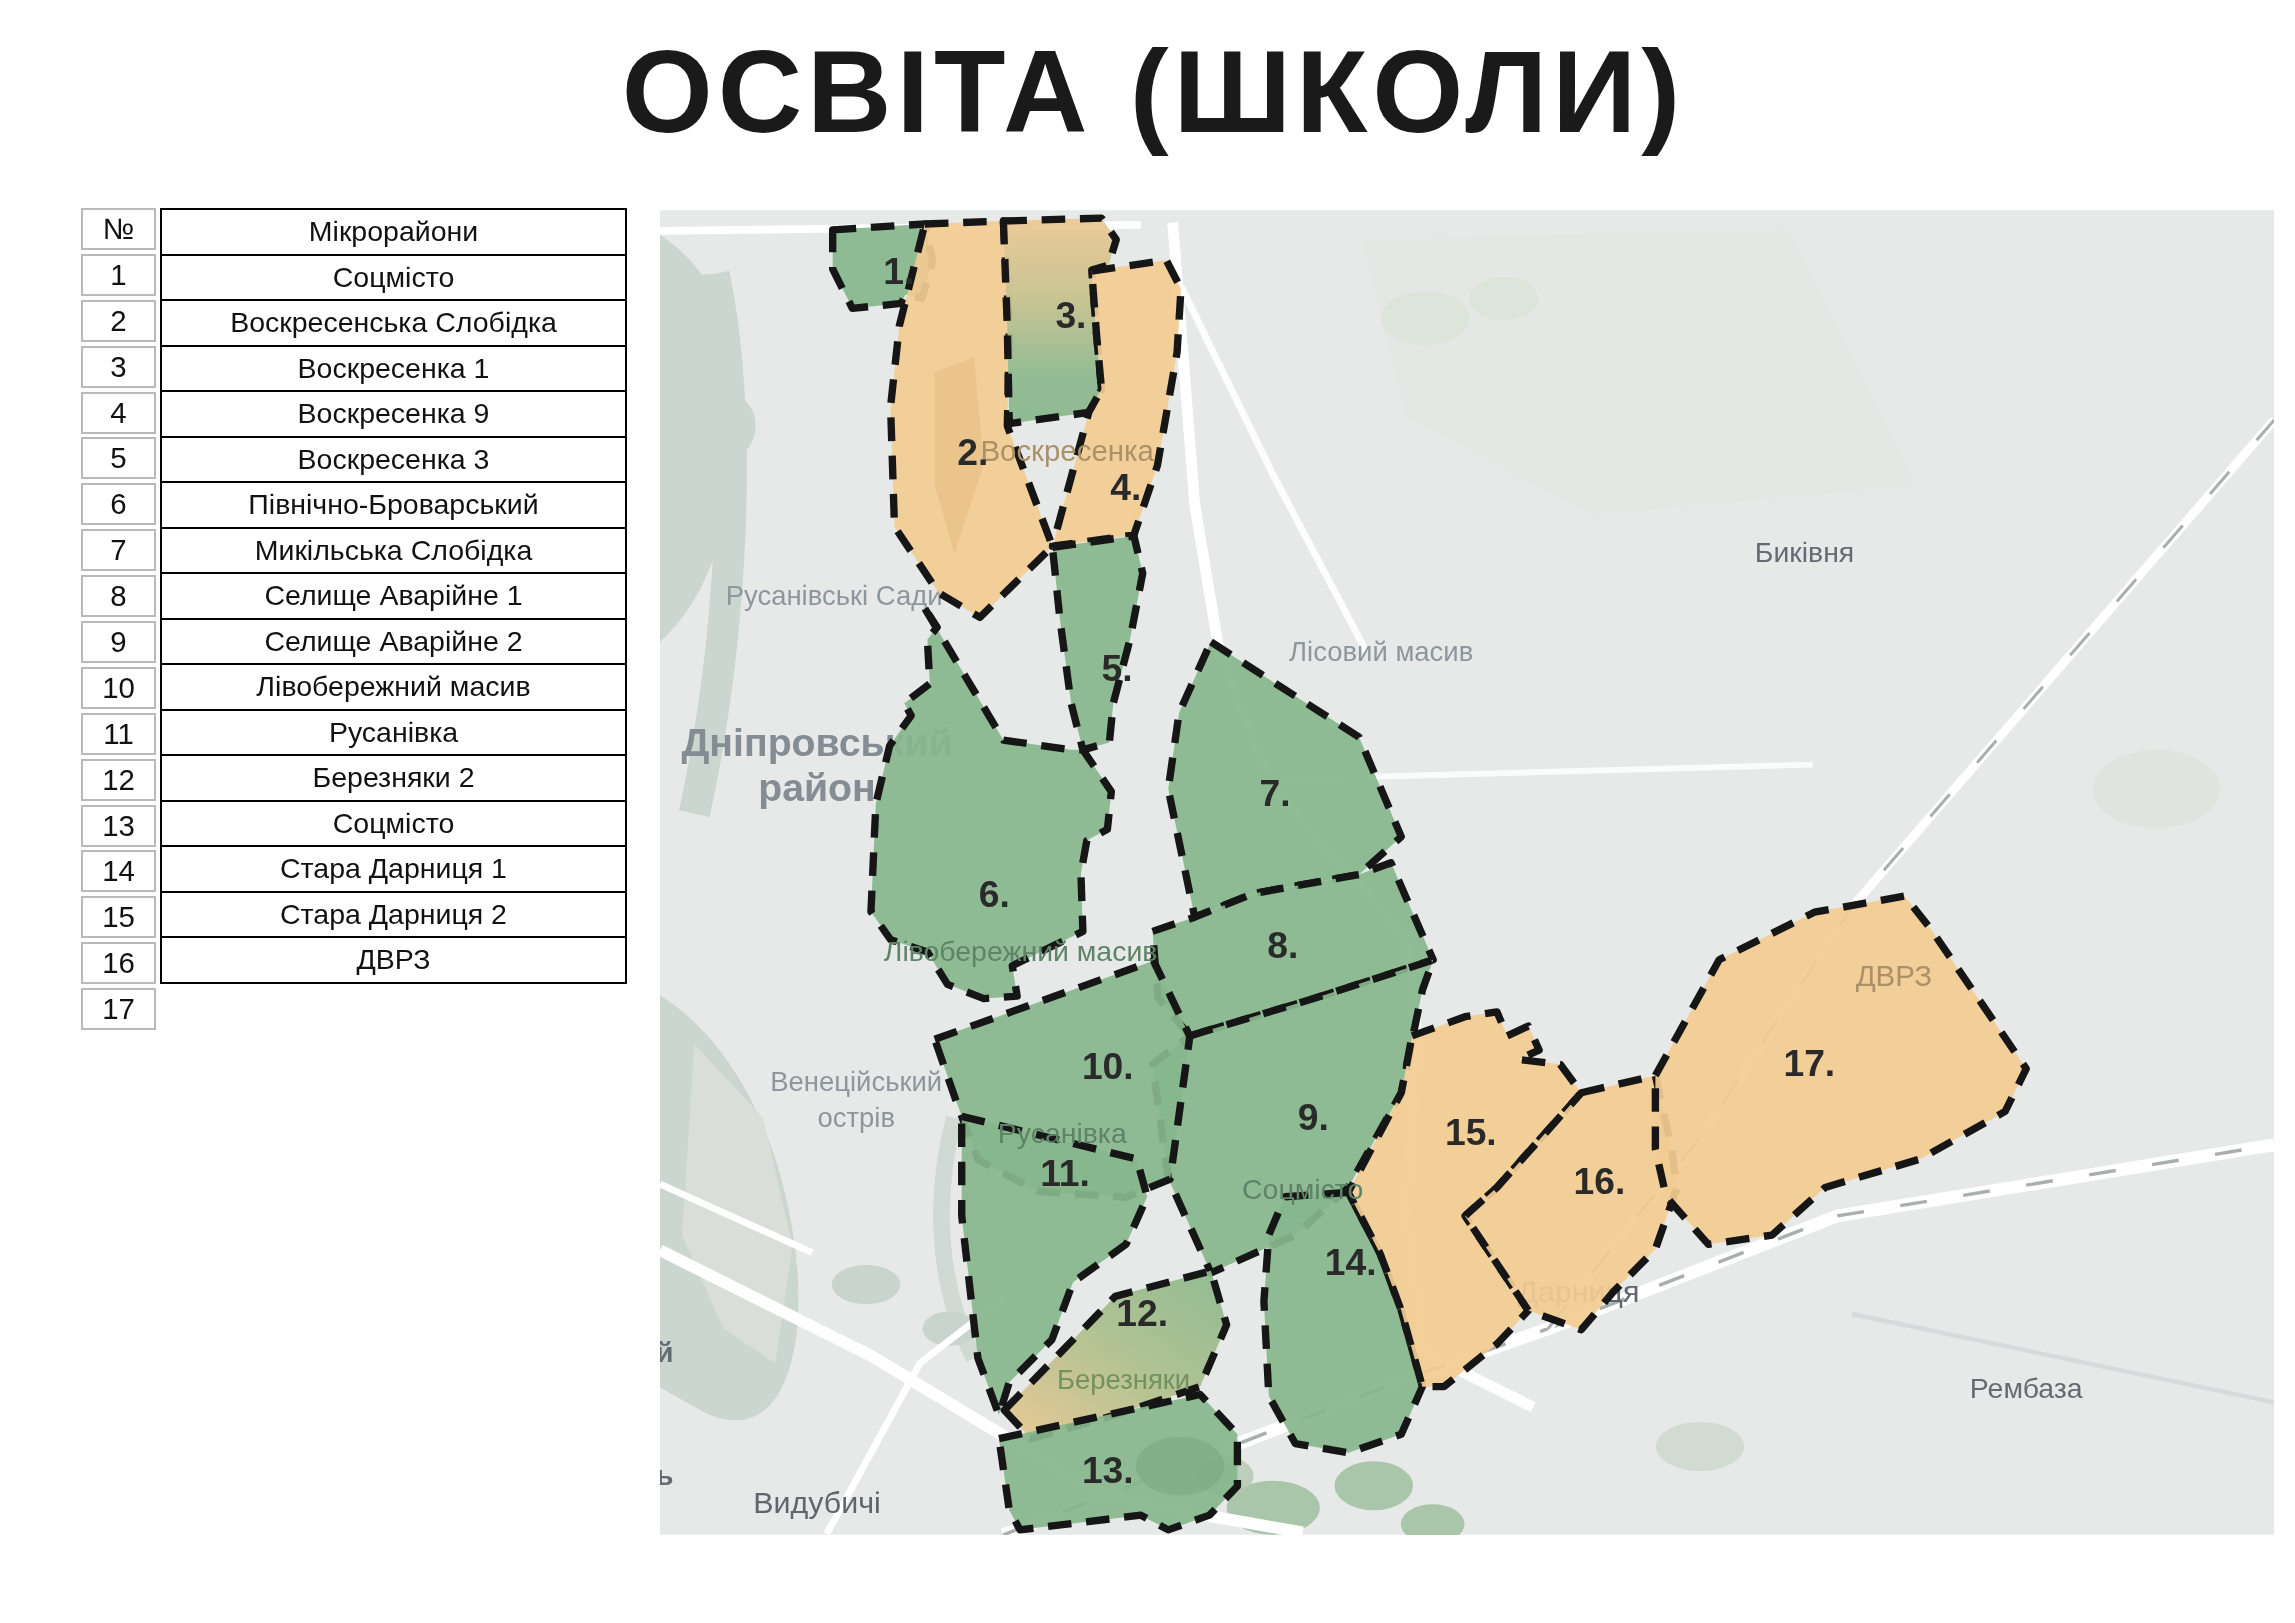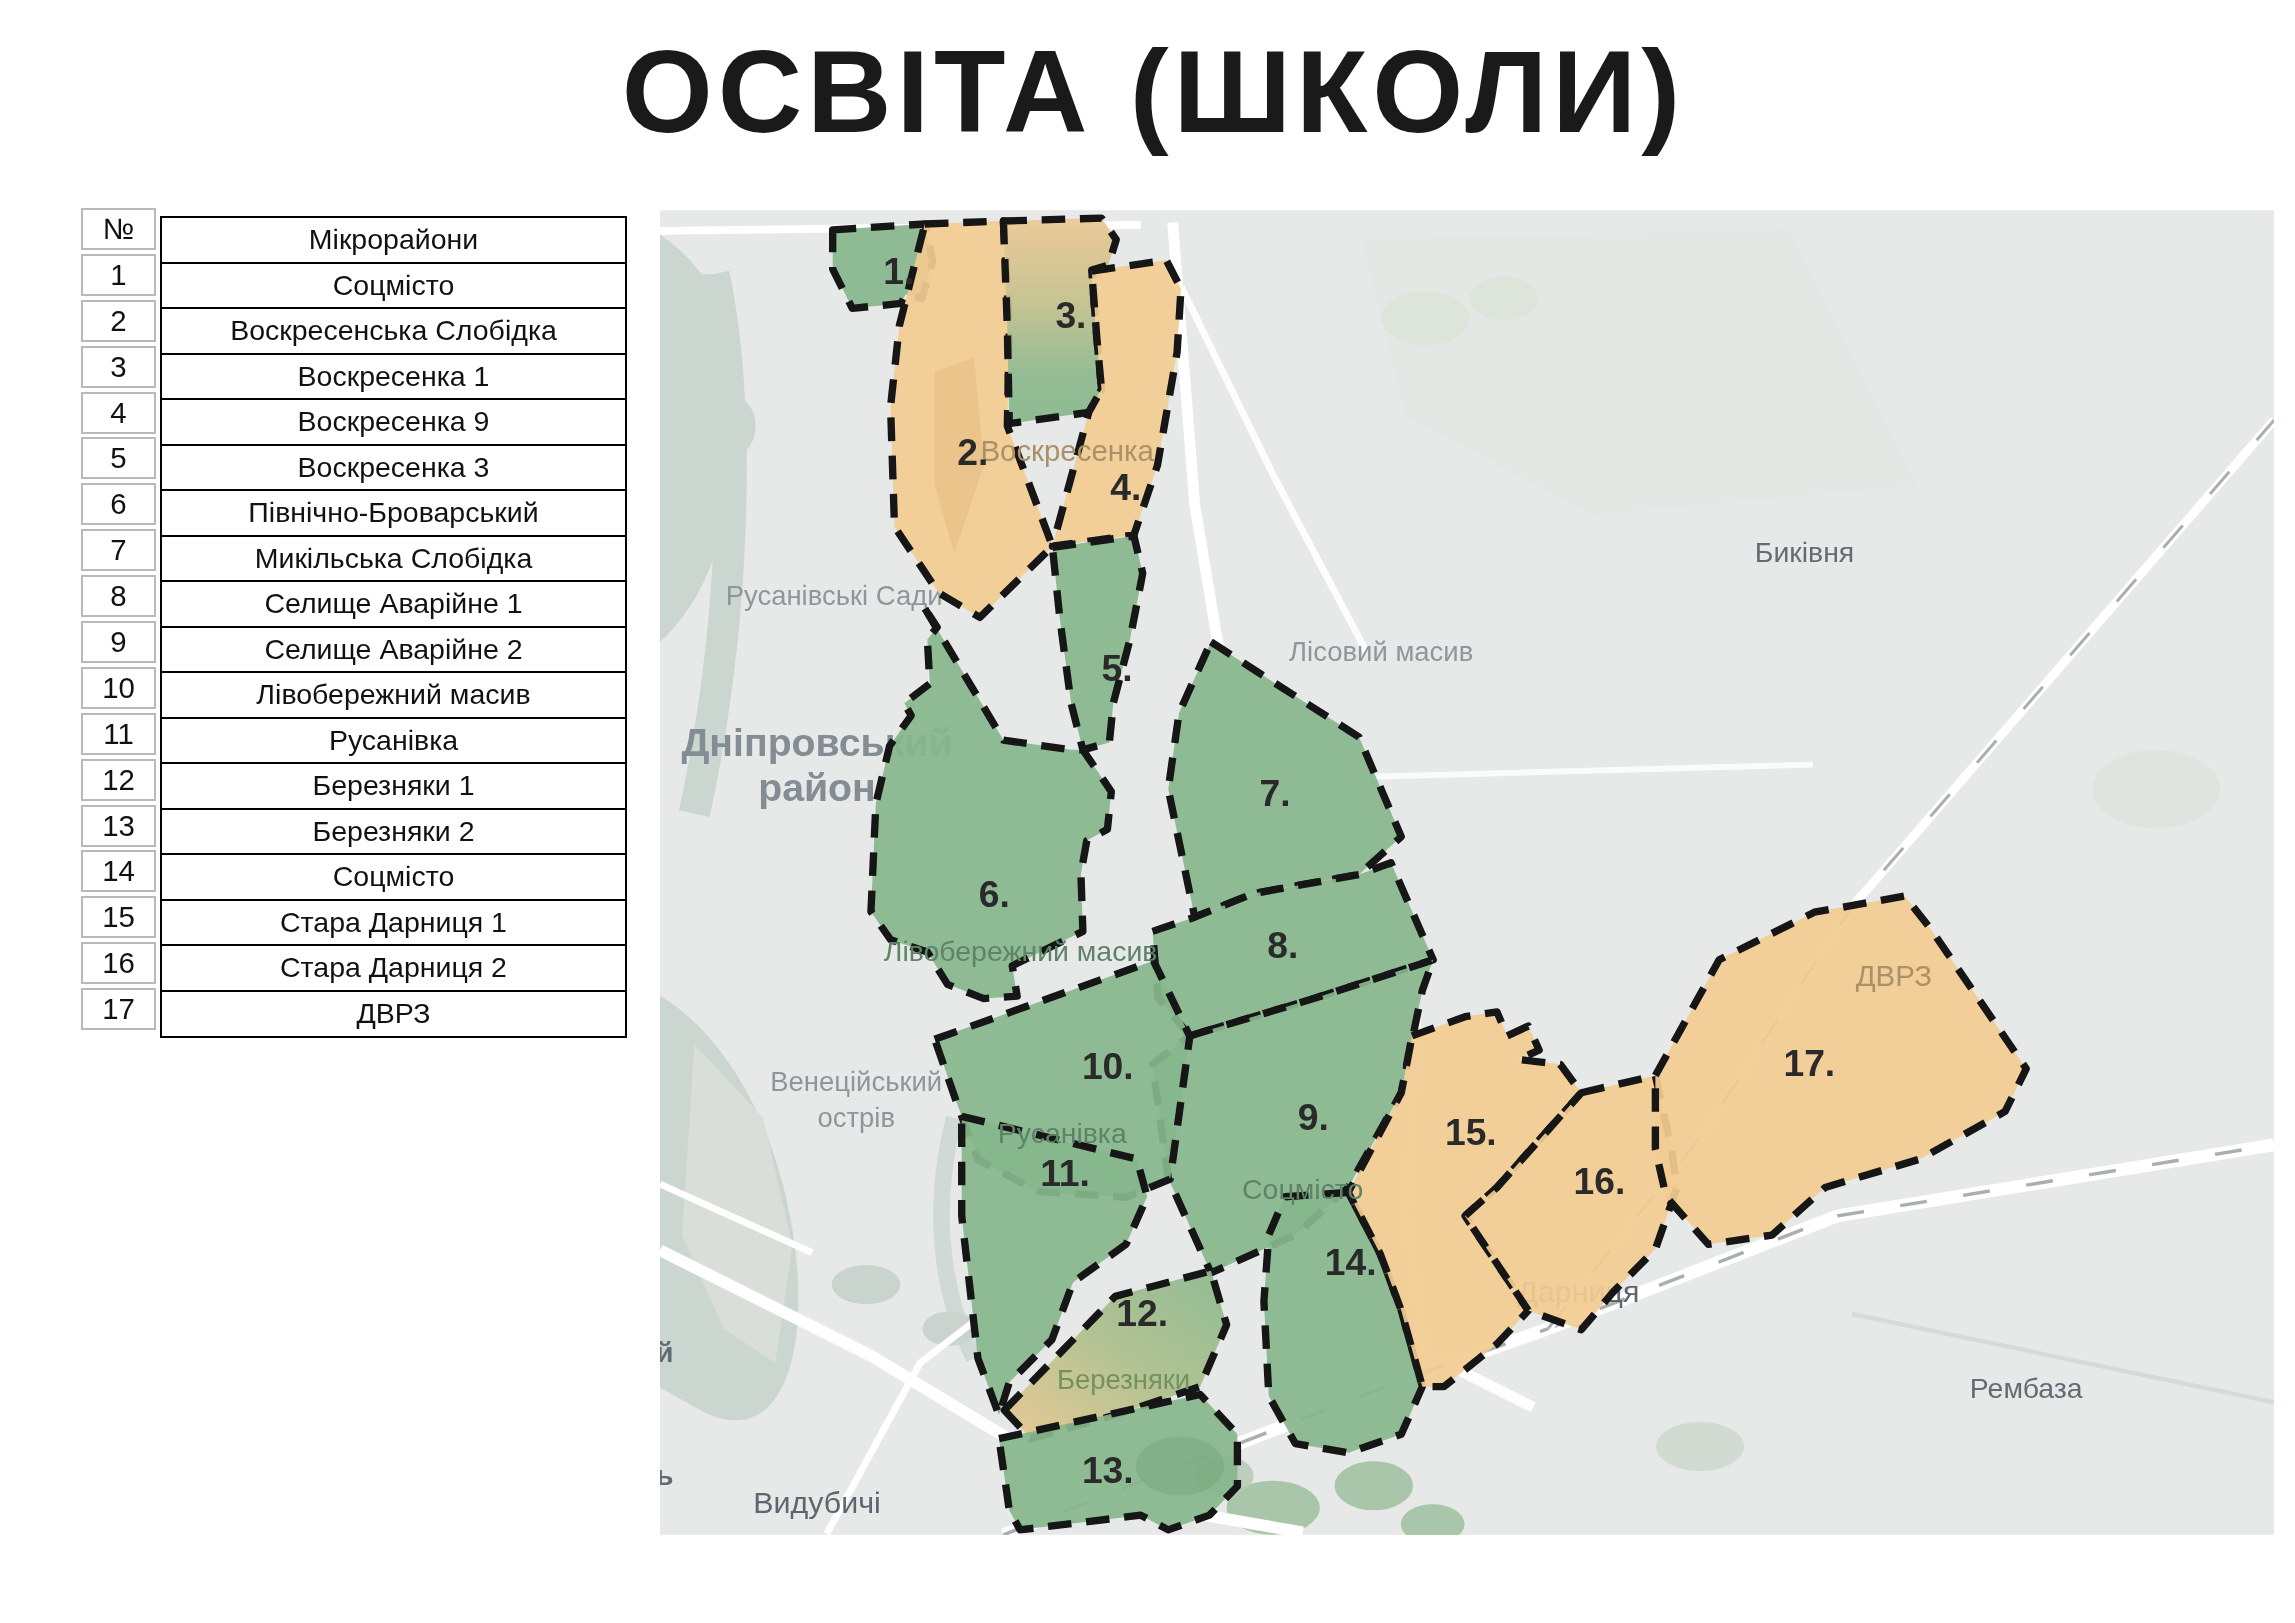--- a/index.html
+++ b/index.html
@@ -8,21 +8,21 @@
   .page-title{position:absolute;left:0;top:23.6px;width:100%;text-align:center;
        font-size:117px;font-weight:800;letter-spacing:4.9px;color:#1a1a1a;white-space:nowrap;}
   
   .legend{position:absolute;left:81px;top:208px;}
   .col-num{position:absolute;left:0;top:0;width:75px;}
   .col-name{position:absolute;left:79px;top:0;width:467px;}
   .cell-num{box-sizing:border-box;height:42px;margin-bottom:3.9px;border:2px solid #b9b9b9;
        background:#fff;text-align:center;font-size:29.4px;line-height:37px;color:#111;}
   .cell-name{box-sizing:border-box;height:48px;margin-top:-2.5px;border:2.5px solid #000;
        background:#fff;text-align:center;font-size:28.5px;line-height:43px;color:#111;white-space:nowrap;}
-  .cell-name.first{margin-top:8px;text-align:center;}
+  .cell-name.first{margin-top:0;text-align:center;}
   
   .map-wrap{position:absolute;left:660px;top:210px;width:1614px;height:1325px;}
   svg{display:block;}
   .rg{fill:#87b78c;fill-opacity:.93;}
   .ro{fill:#f2cb92;fill-opacity:.93;}
   .rim{stroke:#161616;stroke-width:15;stroke-dasharray:48 30;stroke-linejoin:round;}
   .mlabel{fill:#8e969d;font-size:56px;font-family:"Liberation Sans",sans-serif;}
   .mlabel-big{fill:#848c94;font-size:80px;font-weight:700;}
   .mlabel-dark{fill:#5e656d;font-size:62px;}
   .mlabel-mid{fill:#646b73;font-size:58px;}
@@ -66,21 +66,20 @@
       <div class="cell-name">Воскресенська Слобідка</div>
       <div class="cell-name">Воскресенка 1</div>
       <div class="cell-name">Воскресенка 9</div>
       <div class="cell-name">Воскресенка 3</div>
       <div class="cell-name">Північно-Броварський</div>
       <div class="cell-name">Микільська Слобідка</div>
       <div class="cell-name">Селище Аварійне 1</div>
       <div class="cell-name">Селище Аварійне 2</div>
       <div class="cell-name">Лівобережний масив</div>
       <div class="cell-name">Русанівка</div>
-      <div class="cell-name">Березняки 1</div>
       <div class="cell-name">Березняки 2</div>
       <div class="cell-name">Соцмісто</div>
       <div class="cell-name">Стара Дарниця 1</div>
       <div class="cell-name">Стара Дарниця 2</div>
       <div class="cell-name">ДВРЗ</div>
     </div>
   </div>
 
   <div class="map-wrap">
   <svg viewBox="0 0 3290 2700" width="1614" height="1325">

